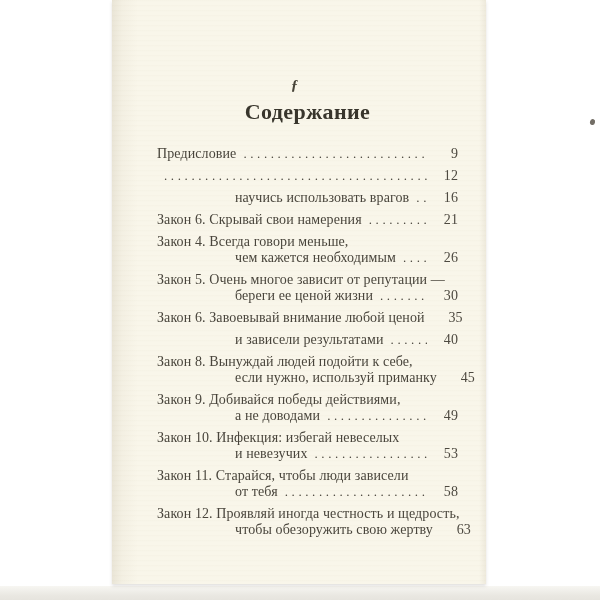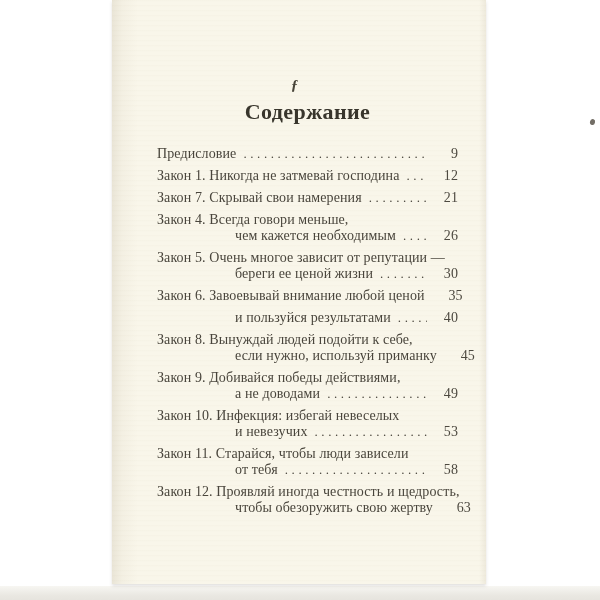--- a/index.html
+++ b/index.html
@@ -98,30 +98,34 @@
       <div class="toc">
           <div class="toc-entry">
             <div class="toc-line">
               <span class="txt">Предисловие</span>
               <span class="leader"></span>
               <span class="pagenum">9</span>
             </div>
           </div>
           <div class="toc-entry">
             <div class="toc-line">
-              <span class="txt">Закон 1. Никогда не затмевай господина</span>
               <span class="leader"></span>
               <span class="pagenum">12</span>
             </div>
           </div>
           <div class="toc-entry">
-          </div>
-          <div class="toc-entry">
-            <div class="toc-line">
-              <span class="txt">Закон 7. Скрывай свои намерения</span>
+            <div class="toc-line indent">
+              <span class="txt">научись использовать врагов</span>
+              <span class="leader"></span>
+              <span class="pagenum">16</span>
+            </div>
+          </div>
+          <div class="toc-entry">
+            <div class="toc-line">
+              <span class="txt">Закон 6. Скрывай свои намерения</span>
               <span class="leader"></span>
               <span class="pagenum">21</span>
             </div>
           </div>
           <div class="toc-entry">
             <div class="toc-line">
               <span class="txt">Закон 4. Всегда говори меньше,</span>
             </div>
             <div class="toc-line indent">
               <span class="txt">чем кажется необходимым</span>
@@ -141,21 +145,21 @@
           </div>
           <div class="toc-entry">
             <div class="toc-line">
               <span class="txt">Закон 6. Завоевывай внимание любой ценой</span>
               <span class="leader"></span>
               <span class="pagenum">35</span>
             </div>
           </div>
           <div class="toc-entry">
             <div class="toc-line indent">
-              <span class="txt">и пользуйся результатами</span>
+              <span class="txt">и зависели результатами</span>
               <span class="leader"></span>
               <span class="pagenum">40</span>
             </div>
           </div>
           <div class="toc-entry">
             <div class="toc-line">
               <span class="txt">Закон 8. Вынуждай людей подойти к себе,</span>
             </div>
             <div class="toc-line indent">
               <span class="txt">если нужно, используй приманку</span>

